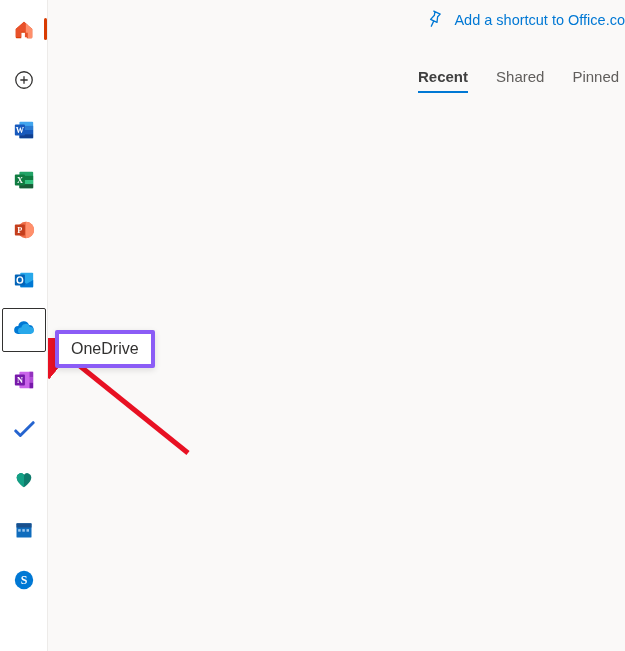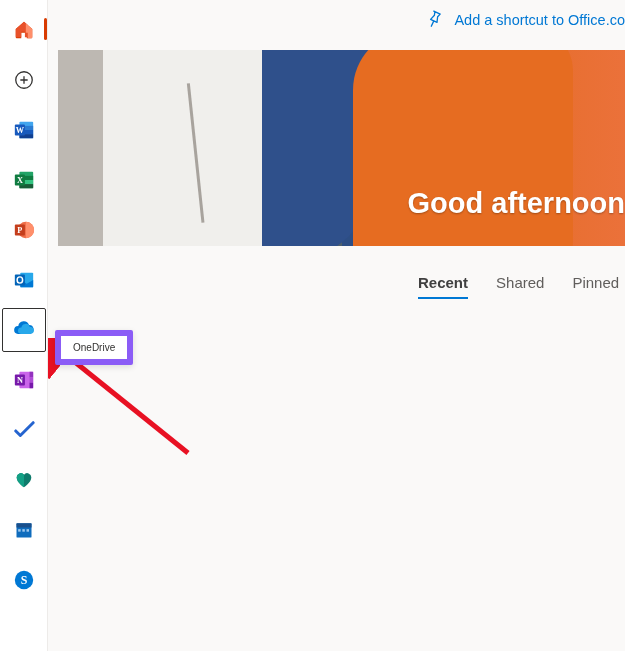--- a/index.html
+++ b/index.html
@@ -155,24 +155,24 @@
     .tab.active {
       color: #404040;
       font-weight: 600;
       border-bottom: 2px solid #0078d4;
     }
     .tooltip {
       position: absolute;
       left: 55px;
       top: 330px;
       background: #fff;
-      border: 6px solid #8b5cf6;
+      border: 4px solid #8b5cf6;
       box-shadow: 0 2px 6px rgba(0,0,0,.12);
       padding: 6px 12px;
-      font-size: 10px;
+      font-size: 16px;
       color: #323130;
       border-radius: 2px;
       z-index: 20;
     }
     .annotation-arrow {
       position: absolute;
       left: 48px;
       top: 338px;
       pointer-events: none;
       z-index: 19;
@@ -321,28 +321,20 @@
     <div class="shortcut-link">
       <span>
         <svg width="20" height="20" viewBox="0 0 24 24" fill="none" stroke="#0078d4" stroke-width="1.6" stroke-linecap="round" stroke-linejoin="round">
             <path d="M15 3l6 6-4 2-3 6-3-3-5 5 5-5-3-3 6-3 2-4z" transform="rotate(-20 12 12)"></path>
           </svg>
       </span>
       <span>Add a shortcut to Office.co</span>
     </div>
   </div>
 
-  <div class="banner">
-    <div class="banner-bg"></div>
-    <div class="banner-shape3"></div>
-    <div class="banner-shape2"></div>
-    <div class="banner-shape1"></div>
-    <div class="banner-stroke"></div>
-    <div class="banner-text">Good afternoon</div>
-  </div>
 
   <div class="tabs">
     <div class="tab active">Recent</div>
     <div class="tab">Shared</div>
     <div class="tab">Pinned</div>
   </div>
 
 </div>
 
 <div class="tooltip">OneDrive</div>

